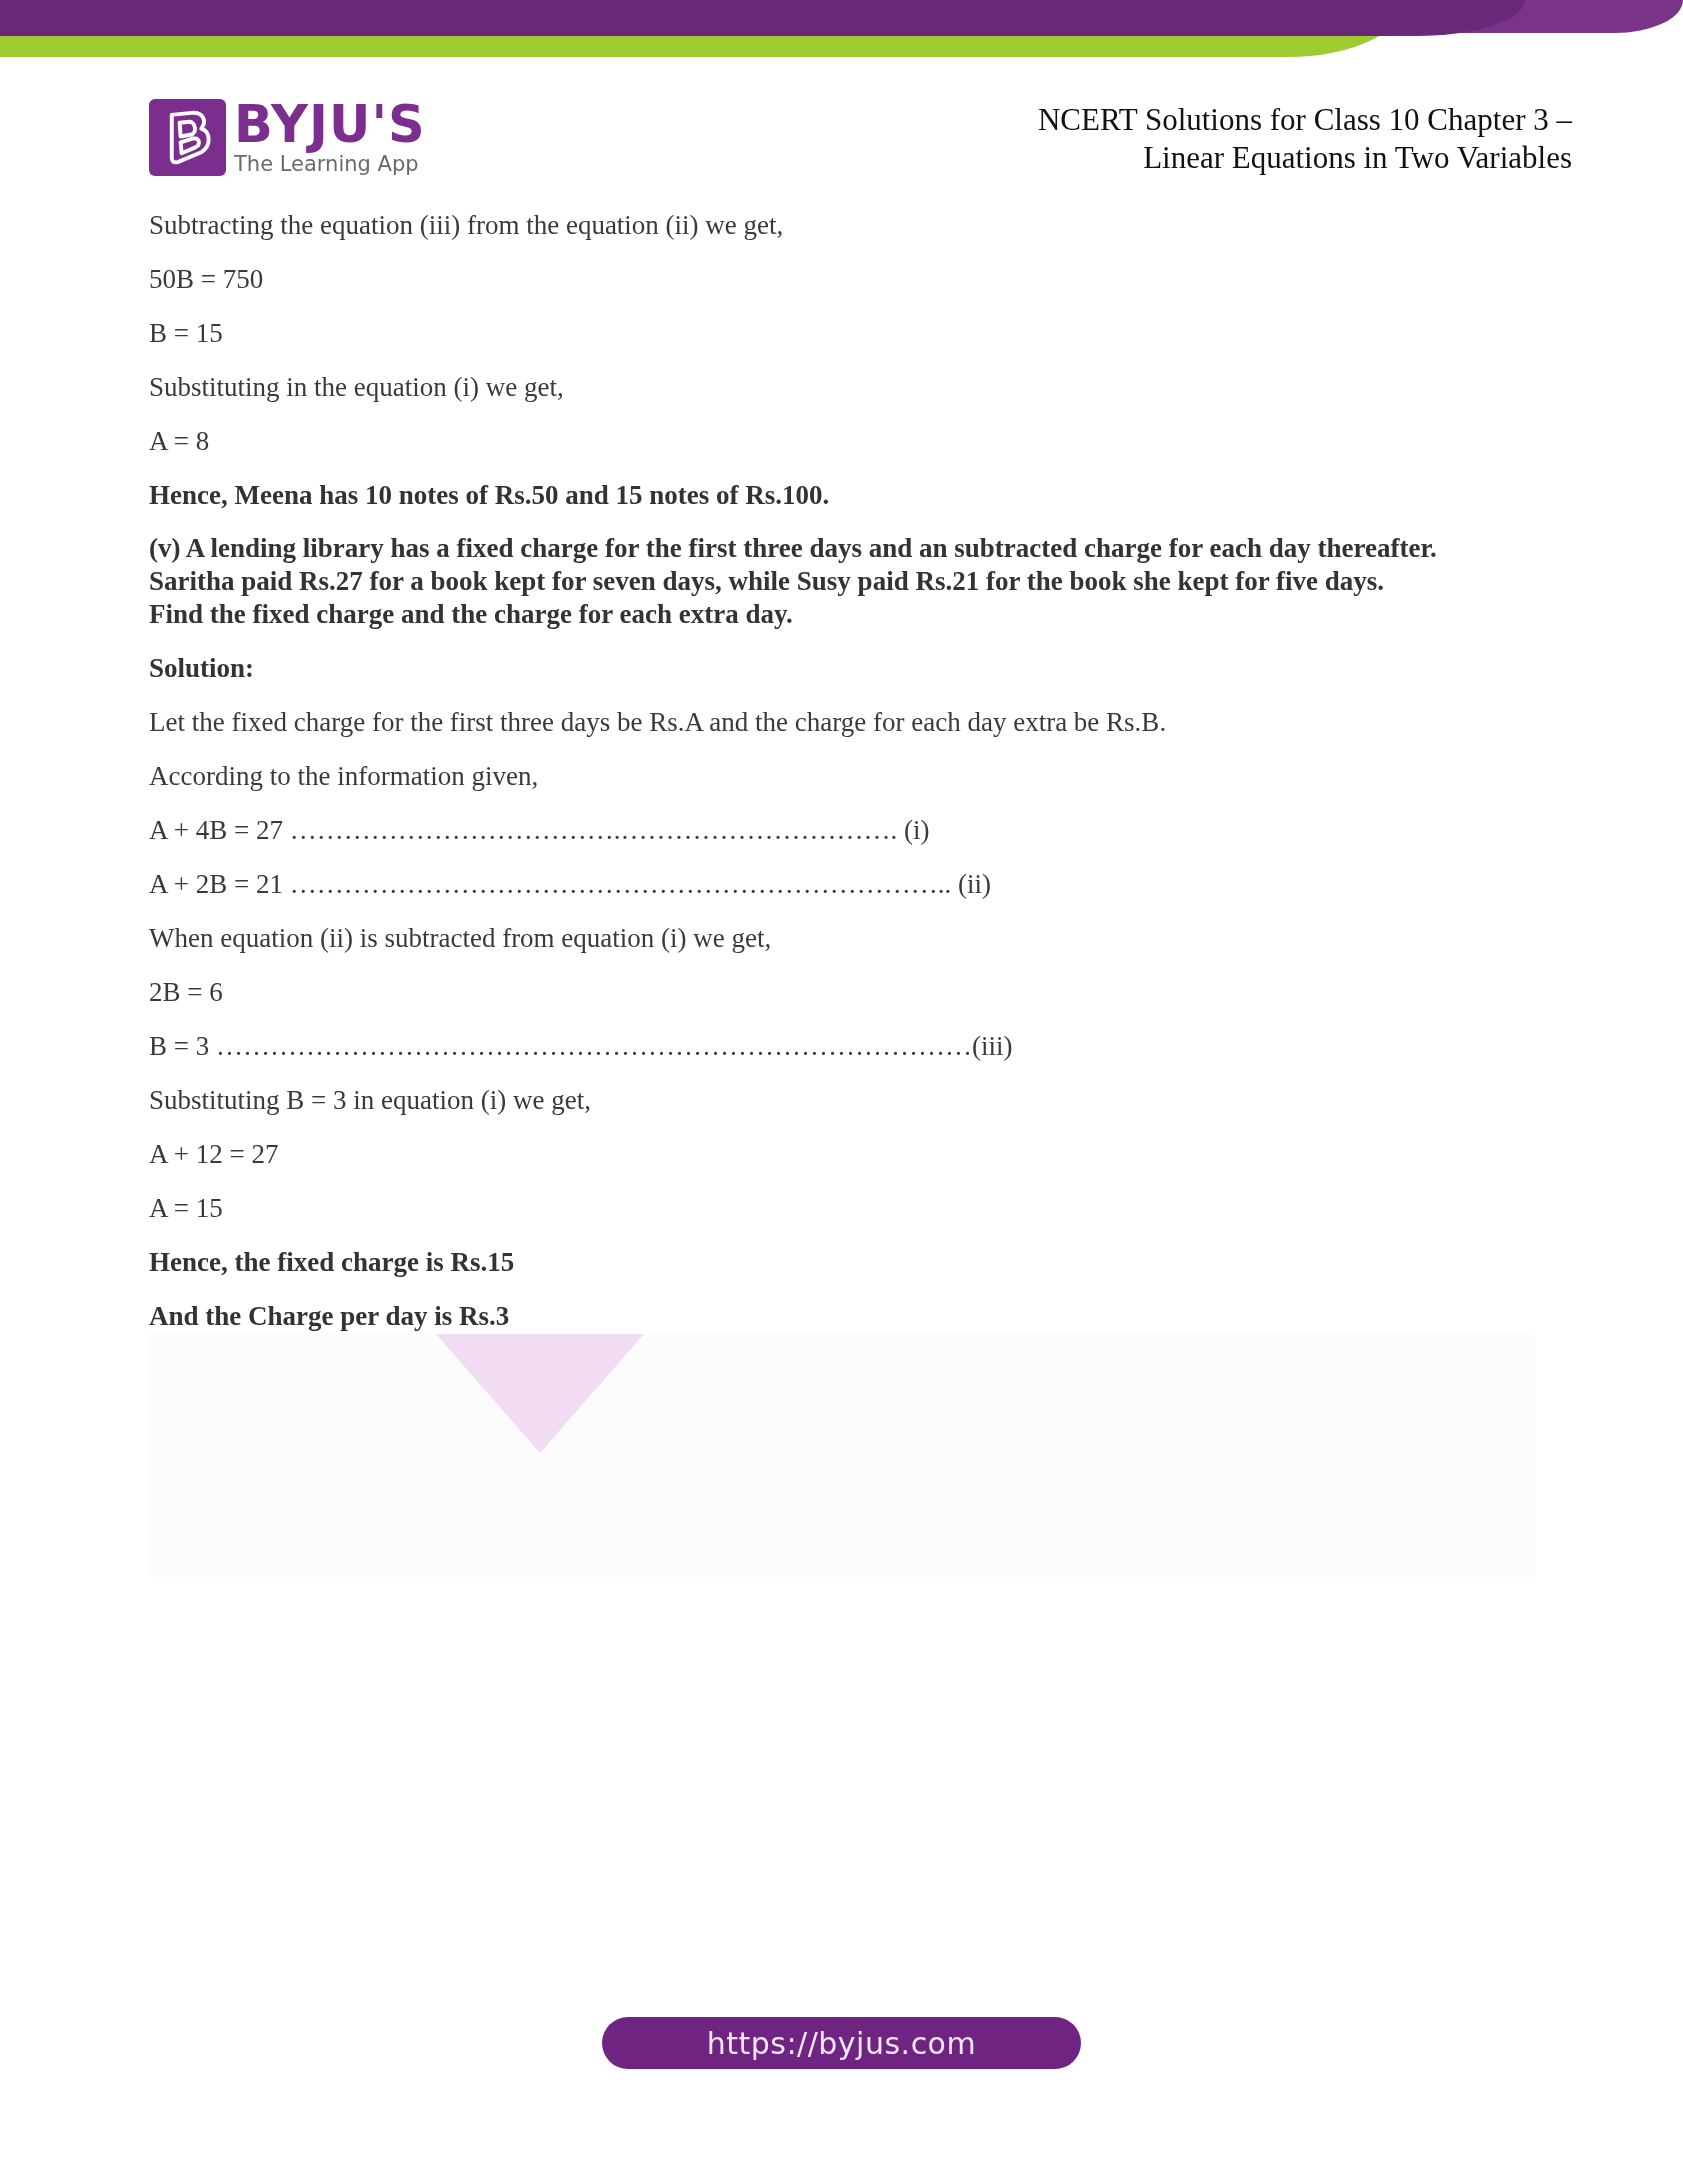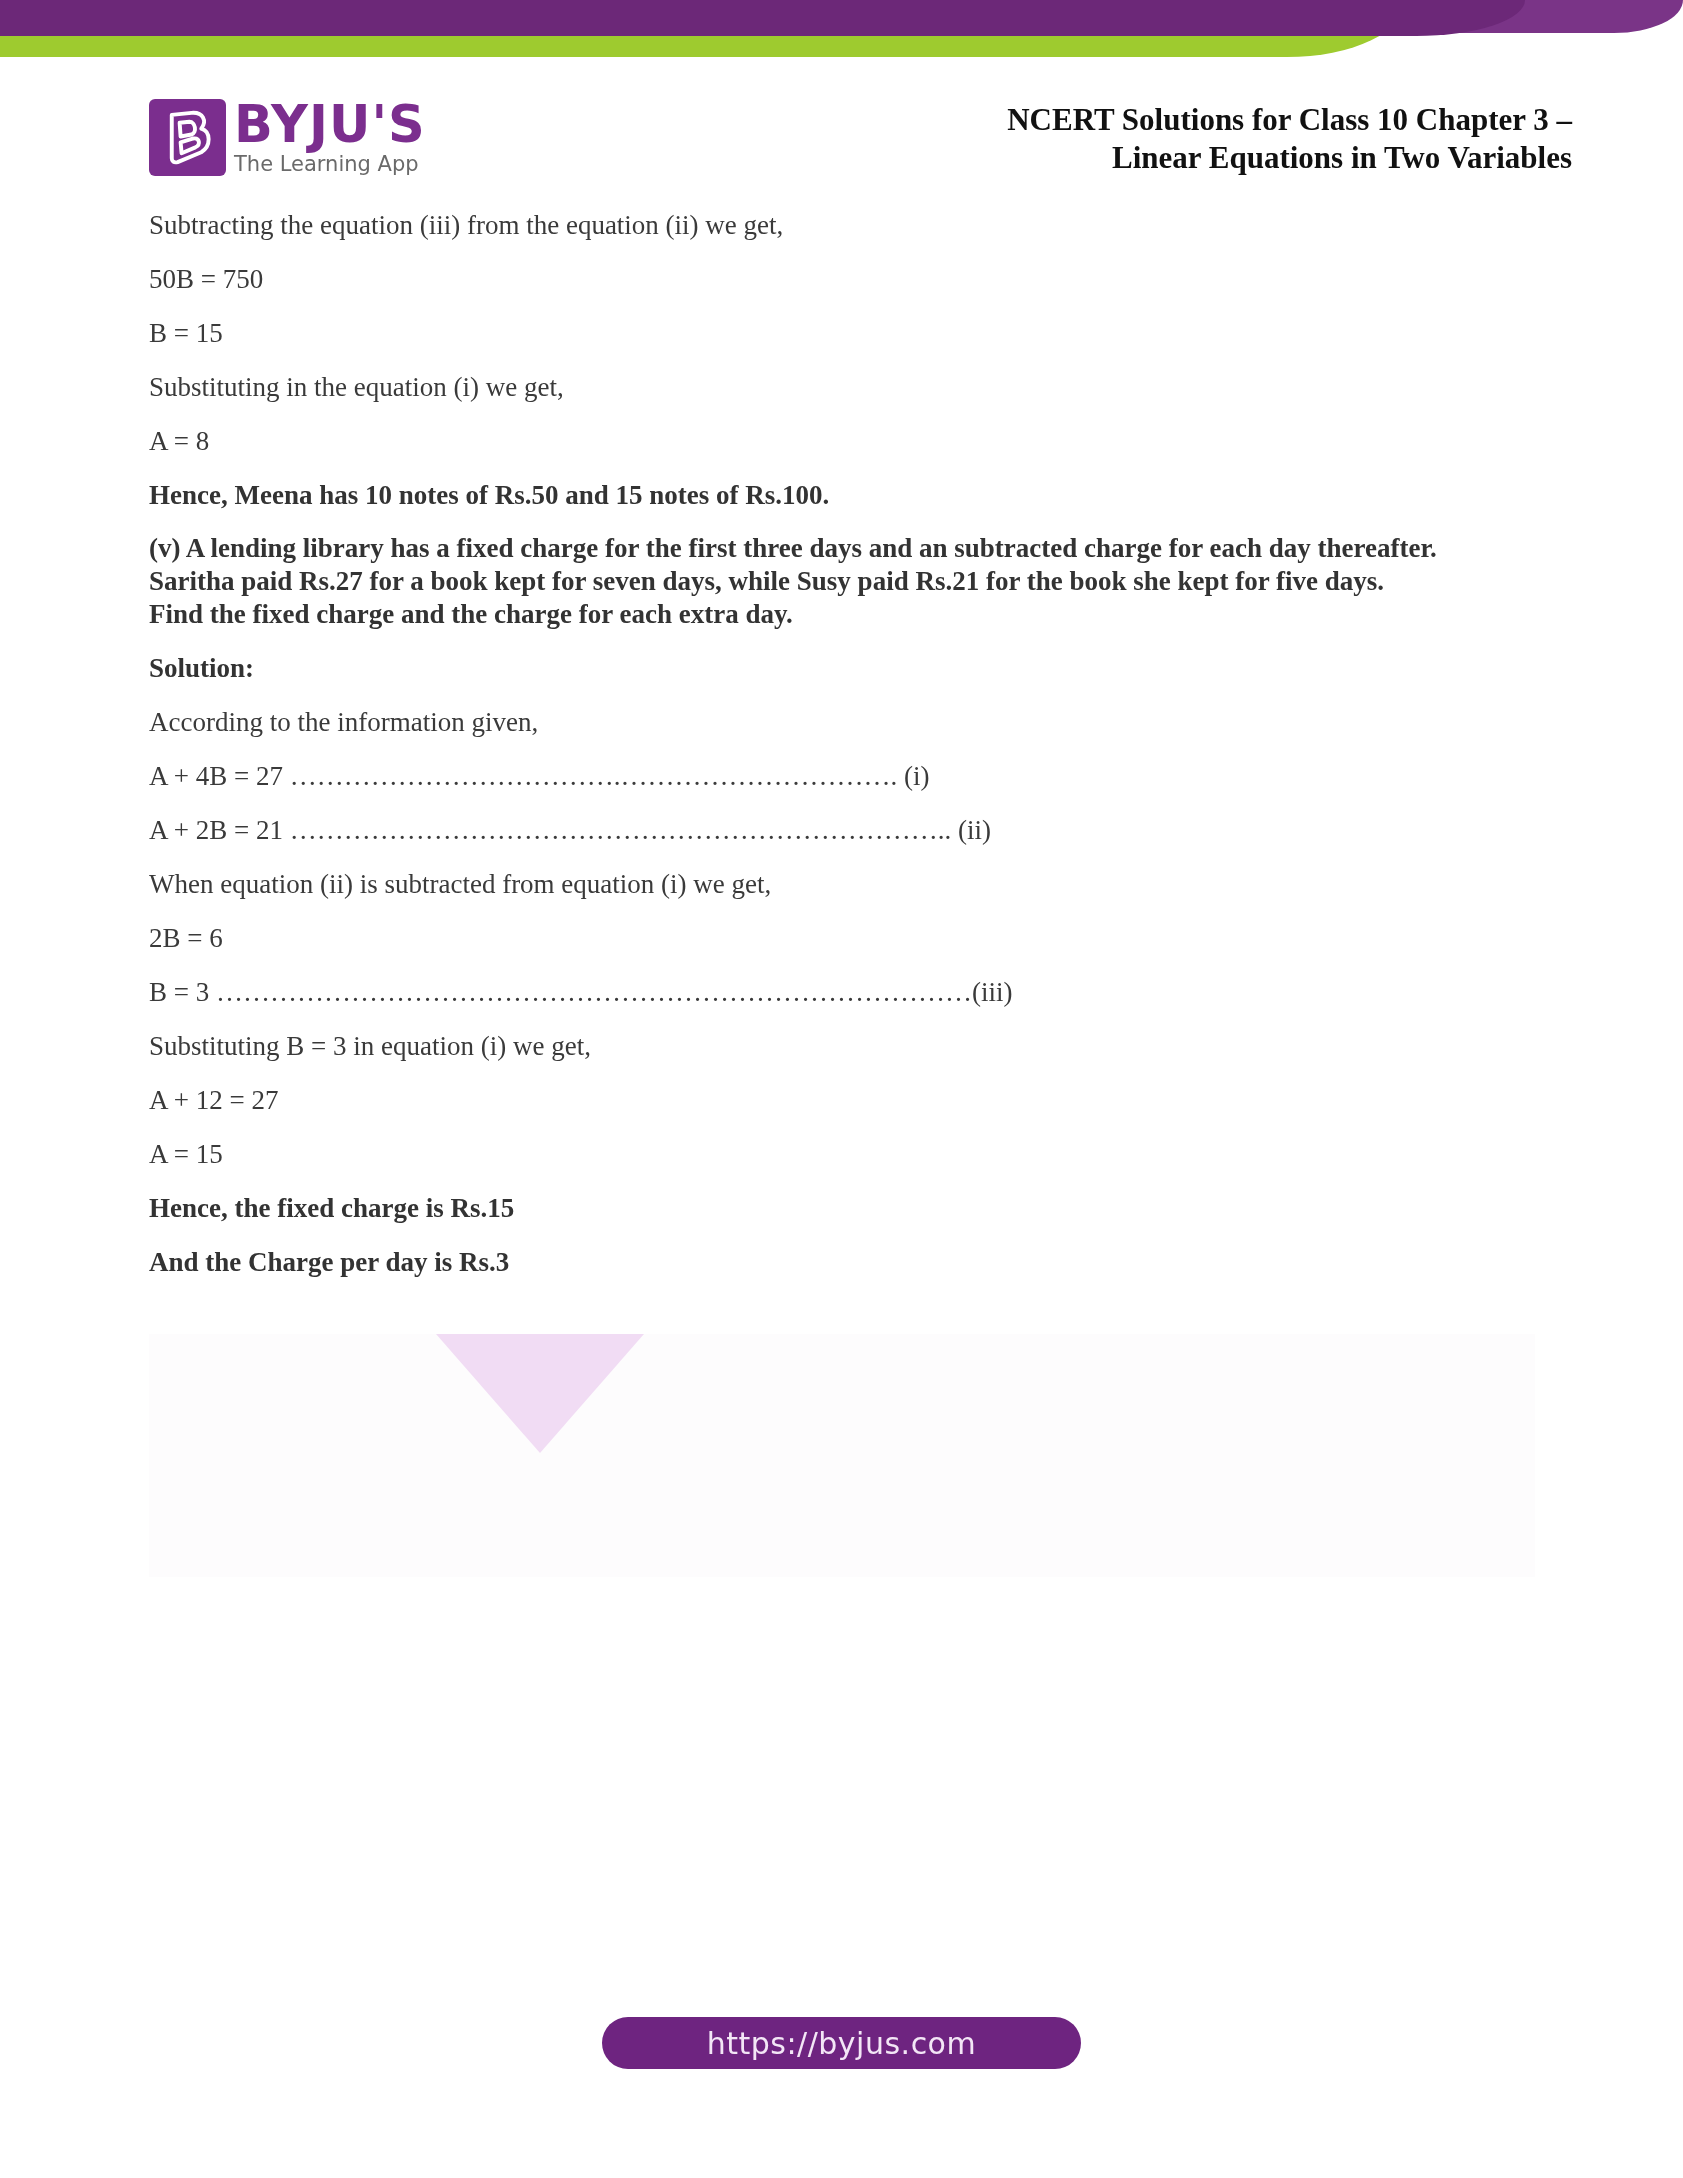--- a/index.html
+++ b/index.html
@@ -33,21 +33,21 @@
       font-family: "DejaVu Sans", "Liberation Sans", sans-serif; font-weight: bold;
       font-size: 51px; line-height: 51px; color: #7b2e8e; letter-spacing: 1px;
     }
     .logo-tagline {
       font-family: "DejaVu Sans", "Liberation Sans", sans-serif;
       font-size: 21px; line-height: 24px; color: #6a6a6a; margin-top: 2px;
     }
     
     .doc-title {
       position: absolute; right: 111px; top: 101px; text-align: right;
-      font-weight: bold; font-size: 31px; line-height: 38px; color: #111;
+      font-weight: normal; font-size: 31px; line-height: 38px; color: #111;
     }
     
     .content { position: absolute; left: 149px; top: 208px; width: 1386px; }
     .line { font-size: 27px; line-height: 34px; margin: 0 0 20px 0; white-space: nowrap; }
     .bold { font-weight: bold; color: #333; }
     .question { font-weight: bold; color: #333; font-size: 27px; line-height: 33px; margin: 0 0 20px 0; }
     .question div { white-space: nowrap; }
     
     .wm-area {
       position: absolute; left: 149px; top: 1334px; width: 1386px; height: 243px;
@@ -101,20 +101,21 @@
   <p class="line">A = 8</p>
   <p class="line bold">Hence, Meena has 10 notes of Rs.50 and 15 notes of Rs.100.</p>
 
   <div class="question">
     <div>(v) A lending library has a fixed charge for the first three days and an subtracted charge for each day thereafter.</div>
     <div>Saritha paid Rs.27 for a book kept for seven days, while Susy paid Rs.21 for the book she kept for five days.</div>
     <div>Find the fixed charge and the charge for each extra day.</div>
   </div>
 
   <p class="line bold">Solution:</p>
+  <p class="line">Let the fixed charge for the first three days be Rs.A and the charge for each day extra be Rs.B.</p>
   <p class="line">According to the information given,</p>
   <p class="line">A + 4B = 27 ……………………………….…………………………. (i)</p>
   <p class="line">A + 2B = 21 ……………………………………………………………….. (ii)</p>
   <p class="line">When equation (ii) is subtracted from equation (i) we get,</p>
   <p class="line">2B = 6</p>
   <p class="line">B = 3 …………………………………………………………………………(iii)</p>
   <p class="line">Substituting B = 3 in equation (i) we get,</p>
   <p class="line">A + 12 = 27</p>
   <p class="line">A = 15</p>
   <p class="line bold">Hence, the fixed charge is Rs.15</p>

